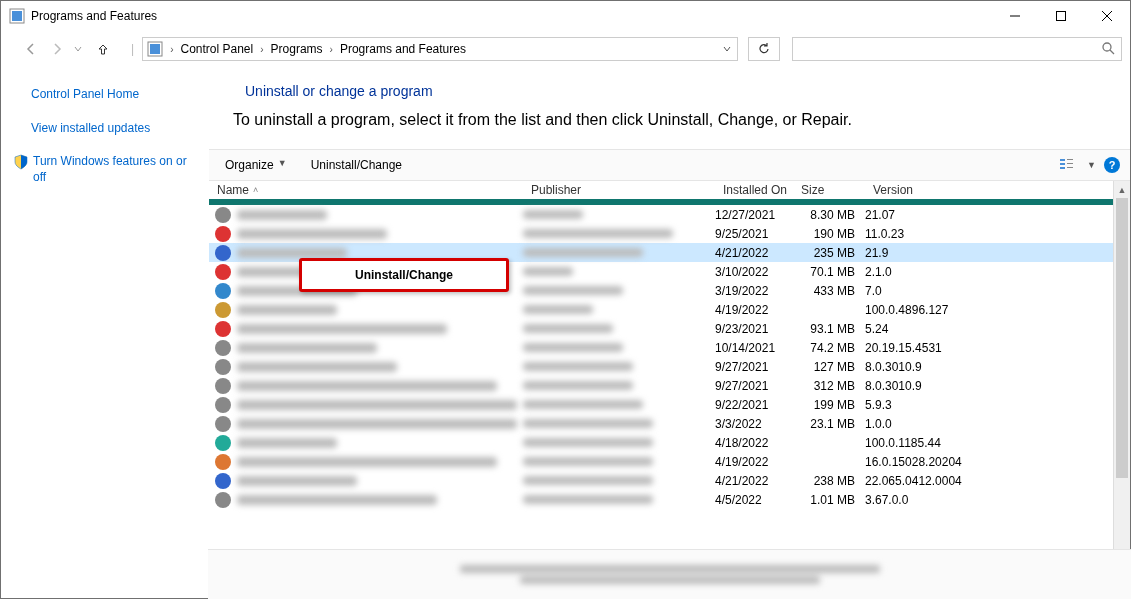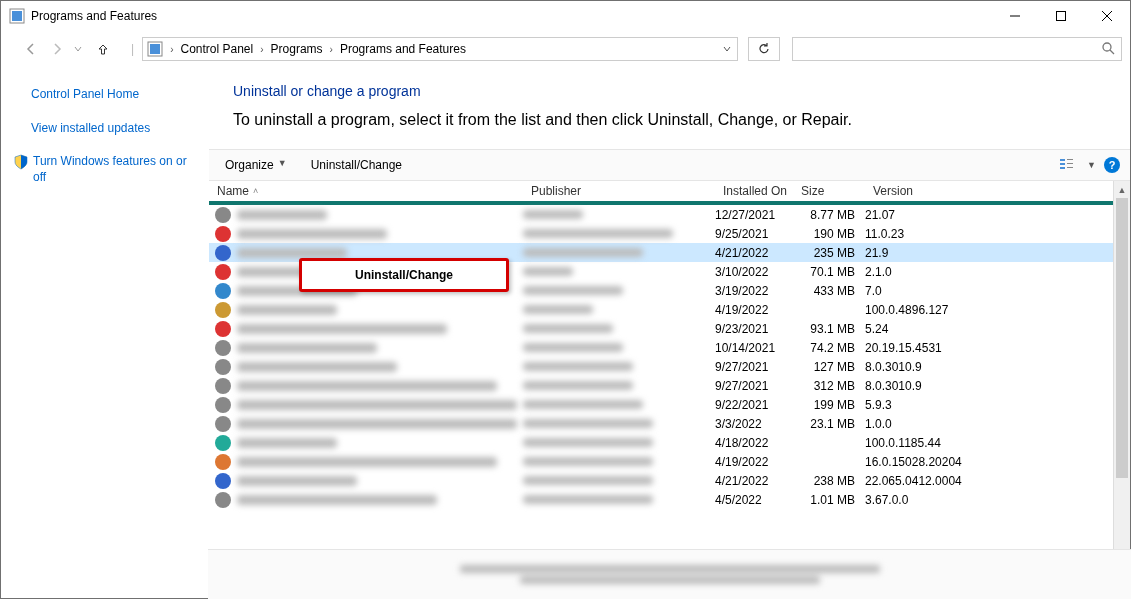--- a/index.html
+++ b/index.html
@@ -29,32 +29,32 @@
 .search-icon { color:#666; }
 
 
 .main { display:flex; height: calc(100% - 66px); }
 .sidebar { width: 208px; padding: 20px 10px 0 30px; }
 .sidebar a { display:block; color: #0066cc; text-decoration:none; margin-bottom: 18px; font-size:12px; line-height:1.3; }
 .shield-row { display:flex; }
 .shield-icon { width:16px; height:16px; margin-right:4px; margin-left:-18px; flex-shrink:0; }
 
 .content { flex:1; display:flex; flex-direction:column; padding-top: 16px; }
-.heading { color:#003399; font-size:14px; font-weight:400; margin-left:24px; margin-bottom:12px; }
+.heading { color:#003399; font-size:14px; font-weight:400; margin-left:36px; margin-bottom:12px; }
 .subhead { margin-left:24px; margin-bottom:20px; font-size:16px; }
 
 .toolbar { height:32px; border-top:1px solid #e5e5e5; border-bottom:1px solid #e5e5e5; background:#fafafa; display:flex; align-items:center; padding: 0 10px; }
 .tb-btn { padding: 2px 6px; display:flex; align-items:flex-start; }
 .tb-chev { font-size:9px; margin-left:4px; color:#555; }
 .tb-right { margin-left:auto; display:flex; align-items:center; gap:8px; }
 .view-ico { width:16px; height:16px; }
 .help-icon { width:16px; height:16px; border-radius:50%; background:#0078d7; color:#fff; font-size:11px; display:flex; align-items:center; justify-content:center; font-weight:bold; }
 
 .list-wrap { flex:1; position:relative; overflow:hidden; }
-.list-header { display:flex; border-bottom:4px solid #0f766e; height:24px; align-items:center; font-size:12px; color:#333; }
+.list-header { display:flex; border-bottom:6px solid #0f766e; height:24px; align-items:center; font-size:12px; color:#333; }
 .col { padding-left:8px; overflow:hidden; white-space:nowrap; }
 .col-name { width:314px; padding-left:8px; }
 .col-pub { width:192px; }
 .col-inst { width:78px; }
 .col-size { width:72px; text-align:right; padding-right:10px; }
 .col-ver { width:140px; }
 .sort-arrow { font-size:9px; margin-left:4px; color:#888; position:relative; top:-1px; }
 
 .rows { position:relative; }
 .row { display:flex; height:19px; align-items:center; font-size:12px; }
@@ -226,21 +226,21 @@
         </div>
       <div class="row">
             <div class="c-name">
               <span class="row-icon" style="background:#888;"></span>
               <span class="blur-name" style="width:90px"></span>
             </div>
             <div class="c-pub">
               <span class="blur-pub" style="width:60px"></span>
             </div>
             <div class="c-inst">12/27/2021</div>
-            <div class="c-size">8.77 MB</div>
+            <div class="c-size">8.30 MB</div>
             <div class="c-ver">21.07</div>
           </div>
           <div class="row">
             <div class="c-name">
               <span class="row-icon" style="background:#d33;"></span>
               <span class="blur-name" style="width:150px"></span>
             </div>
             <div class="c-pub">
               <span class="blur-pub" style="width:150px"></span>
             </div>

